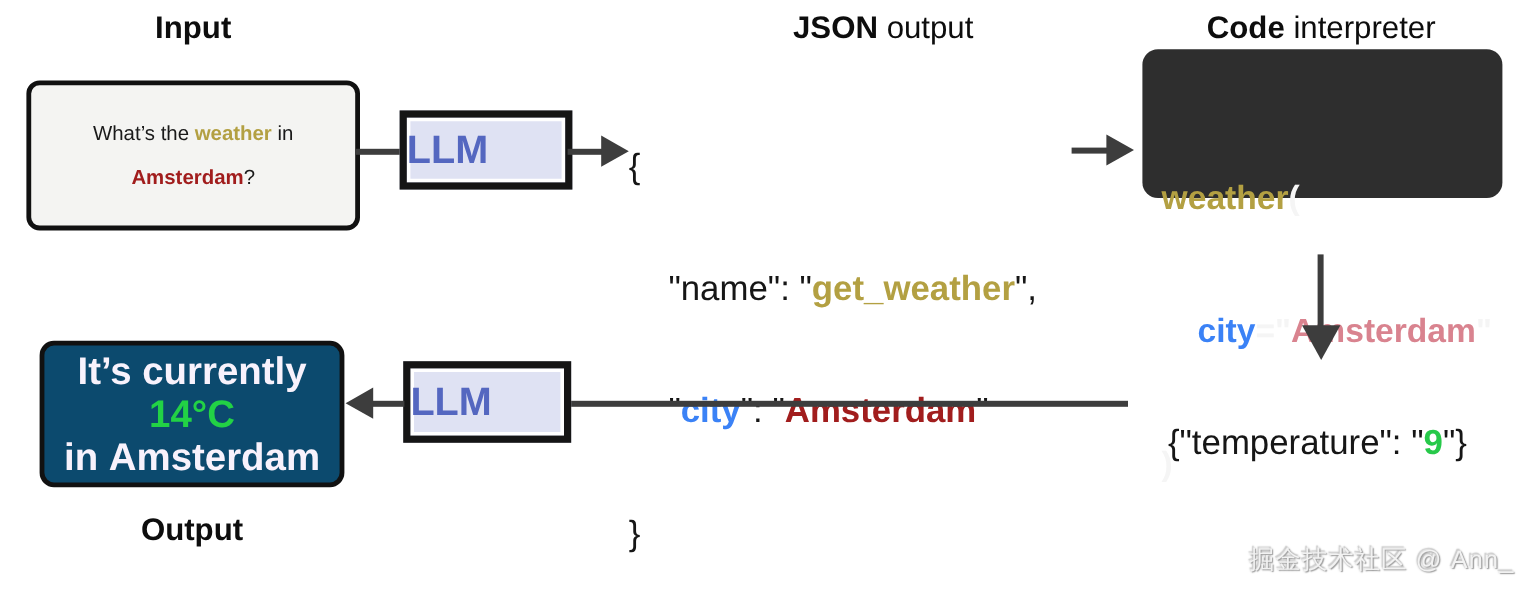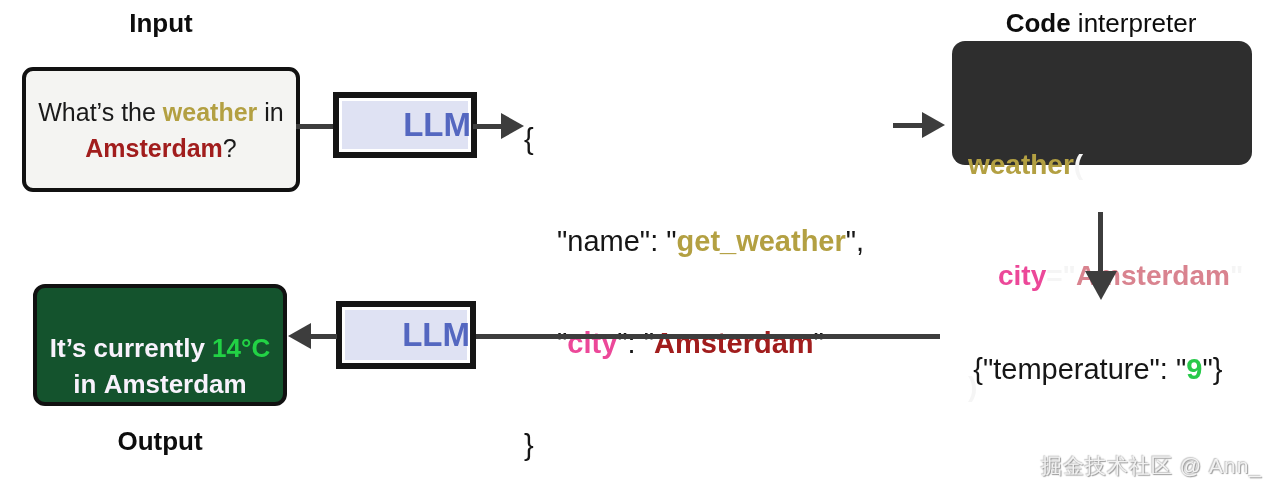--- a/index.html
+++ b/index.html
@@ -6,36 +6,36 @@
   .canvas{
     position:relative;width:1272px;height:495px;background:#ffffff;overflow:hidden;
     font-family:"Liberation Sans","DejaVu Sans",sans-serif;color:#111;
   }
   .abs{position:absolute;}
   .sec-title{font-size:26px;text-align:center;color:#0d0d0d;}
   .b{font-weight:bold;}
   
   .gold{color:#b3a042;}
   .red{color:#a11d1d;}
-  .blue{color:#ec4899;margin-top:39px;}
+  .blue{color:#3b82f6;margin-top:39px;}
   .green{color:#27c94a;}
   .pink{color:#d9838f;}
   .white{color:#f5f5f5;}
   
   .input-box{
     left:22px;top:67px;width:278px;height:125px;box-sizing:border-box;
     background:#f4f4f2;border:4px solid #111;border-radius:11px;
     display:flex;align-items:center;justify-content:center;text-align:center;
-    font-size:25px;line-height:36px;color:#1a1a1a;
+    font-size:17px;line-height:36px;color:#1a1a1a;
   }
   
   .llm-box{
     box-sizing:border-box;background:#dfe2f3;border:6px solid #151515;
     box-shadow:inset 0 0 0 3px #ffffff;
-    display:flex;align-items:center;justify-content:flex-end;
+    display:flex;align-items:center;justify-content:flex-start;
     font-size:33px;font-weight:bold;color:#5467c0;
   }
   .llm-top{left:333px;top:92px;width:144px;height:66px;}
   .llm-bottom{left:336px;top:301px;width:140px;height:68px;}
   
   .hline{height:5px;background:#3d3d3d;}
   .vline{width:5px;background:#3d3d3d;}
   .head-right{width:0;height:0;border-top:13px solid transparent;border-bottom:13px solid transparent;border-left:23px solid #3d3d3d;}
   .head-left{width:0;height:0;border-top:13px solid transparent;border-bottom:13px solid transparent;border-right:23px solid #3d3d3d;}
   .head-down{width:0;height:0;border-left:16px solid transparent;border-right:16px solid transparent;border-top:29px solid #3d3d3d;}
@@ -47,38 +47,39 @@
     left:952px;top:41px;width:300px;height:124px;box-sizing:border-box;
     background:#2e2e2e;border-radius:13px;padding:31px 0 0 16px;
     font-size:28px;line-height:37px;font-weight:600;white-space:pre;
   }
   .code-box .indent2{padding-left:30px;}
   
   .api-result{left:941px;top:320px;font-size:29px;color:#161616;white-space:pre;}
   
   .output-box{
     left:33px;top:284px;width:254px;height:122px;box-sizing:border-box;
-    background:#14532d;border:4px solid #111;border-radius:12px;
-    display:flex;align-items:flex-end;justify-content:center;text-align:center;
-    font-size:26px;line-height:36px;color:#f8f2fc;font-weight:600;
+    background:#0c4a6e;border:4px solid #111;border-radius:12px;
+    display:flex;align-items:center;justify-content:center;text-align:center;
+    font-size:32px;line-height:36px;color:#f8f2fc;font-weight:600;
   }
   .output-box .green{color:#22d245;}
   
   .watermark{
     right:10px;top:452px;font-size:21px;color:#f2f2f2;text-align:right;
     text-shadow:1px 1px 1px #9a9a9a,-1px -1px 1px #c9c9c9,0 0 2px #b5b5b5;
     letter-spacing:1px;
   }
 </style>
 </head>
 <body>
 
 <div class="canvas">
 
   <div class="abs sec-title b" style="left:22px;top:8px;width:278px;">Input</div>
+  <div class="abs sec-title" style="left:596px;top:8px;width:280px;"><span class="b">JSON</span><span> output</span></div>
   <div class="abs sec-title" style="left:950px;top:8px;width:302px;"><span class="b">Code</span><span> interpreter</span></div>
   <div class="abs sec-title b" style="left:33px;top:426px;width:254px;">Output</div>
 
   <div class="abs input-box">
     <div>
       <span>What’s the </span><span class="gold b">weather</span><span> in</span><br>
       <span class="red b">Amsterdam</span><span>?</span>
     </div>
   </div>
 

